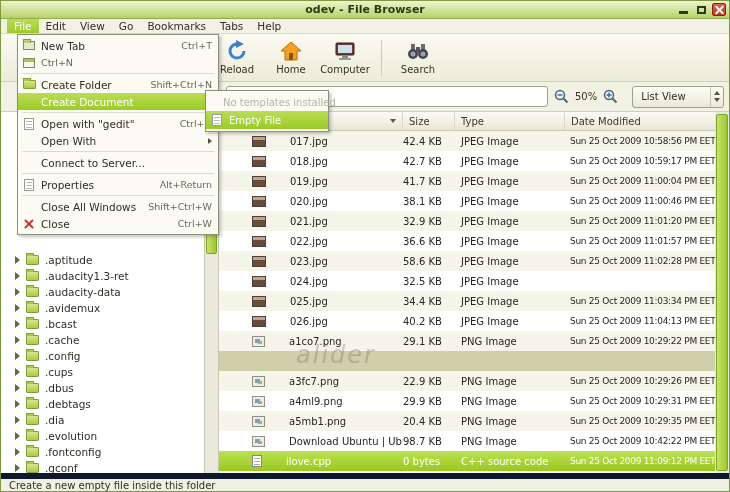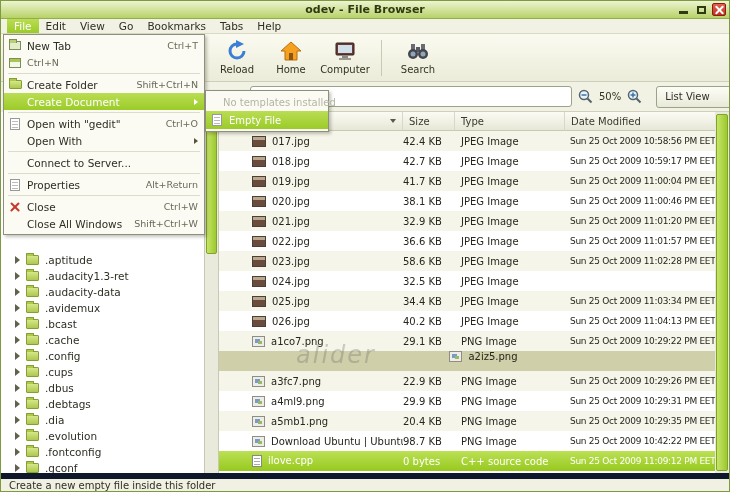--- a/index.html
+++ b/index.html
@@ -33,21 +33,21 @@
   
   .toolbar { height:48px; flex:none; background:linear-gradient(#FAFAF0,#ECECDA);
              border-bottom:1px solid #CFCFBB; display:flex; align-items:center;
              padding-left:210px; gap:2px; }
   .tbtn { width:52px; height:44px; display:flex; flex-direction:column; align-items:center;
           justify-content:center; gap:2px; font-size:10px; color:#33331F; border-radius:3px; }
   .tsep { width:1px; height:36px; background:#C9C9B5; margin:0 8px; flex:none; }
 
   
   .locationbar { height:30px; flex:none; background:#F2F2E4; border-bottom:1px solid #CFCFBB;
-                 display:flex; align-items:center; padding:0 6px 0 225px; gap:6px;margin-left:24px; }
+                 display:flex; align-items:center; padding:0 6px 0 225px; gap:6px; }
   .loc-input { width:322px; height:21px; background:#fff; border:1px solid #98A388;
                border-radius:3px; font-size:10px; padding:0 4px; color:#2E2E24; flex:none; }
   .zoom-btn { width:18px; height:18px; display:flex; align-items:center; justify-content:center; }
   .zoom-label { font-size:10px; color:#33331F; width:28px; text-align:center; }
   .view-select { margin-left:8px; width:92px; height:22px; flex:none; position:relative;
                  background:linear-gradient(#FDFDF8,#E9E9D8); border:1px solid #98A388;
                  border-radius:3px; display:flex; align-items:center; padding-left:8px;
                  font-size:10px; color:#2E2E24; }
   .vsel-arrows { position:absolute; right:0; top:0; bottom:0; width:13px;
                  border-left:1px solid #C4C4B0; display:flex; flex-direction:column;
@@ -92,38 +92,38 @@
                 border-right:3.5px solid transparent; border-top:4px solid #5A5A4A; }
 
   
   .rows { flex:1; }
   .row { height:20px; display:flex; align-items:center; font-size:10px; color:#26261E; }
   .row:nth-child(odd) { background:#F5F5E9; }
   .row:nth-child(even) { background:#fff; }
   .row.inactive-sel { background:#CFCFA9;flex-direction:column; }
   .row.selected { background:linear-gradient(#BCE055,#97C91E); color:#fff; }
   .cell { overflow:hidden; white-space:nowrap; }
-  .cell.cname { flex:0 0 184px; display:flex; align-items:flex-start; padding-left:33px; gap:6px; }
+  .cell.cname { flex:0 0 184px; display:flex; align-items:flex-end; padding-left:33px; gap:24px; }
   .cell.csize { flex:0 0 52px; text-align:left; padding-right:8px; }
   .cell.ctype { flex:0 0 110px; padding-left:6px; }
   .cell.cdate { flex:1; padding-left:5px; font-size:9px; letter-spacing:-0.3px; }
 
   
   .ficon { flex:none; display:inline-block; }
   .ficon.jpg { width:14px; height:11px; border:1px solid #4A4038;
        background:linear-gradient(to bottom,#B9A88E 0 35%,#6B4B3B 35% 100%); }
   .ficon.png { width:13px; height:11px; border:1px solid #8E8E86; background:#EDEDE6; position:relative; }
   .ficon.png::before { content:""; position:absolute; left:2px; top:2px; width:5px; height:4px; background:#7A9AC8; }
   .ficon.png::after { content:""; position:absolute; right:2px; bottom:2px; width:4px; height:3px; background:#9AB86A; }
   .ficon.cpp { width:10px; height:12px; border:1px solid #888; background:#fff; position:relative; }
   .ficon.cpp::before { content:""; position:absolute; left:1px; right:1px; top:2px; height:8px;
        background:repeating-linear-gradient(to bottom,#AAA 0 1px,transparent 1px 3px); }
 
   
-  .menu-panel { position:absolute; left:2px; top:33px; width:202px; background:#FBFBF3;
+  .menu-panel { position:absolute; left:16px; top:33px; width:202px; background:#FBFBF3;
                 border:1px solid #8F8F7E; box-shadow:2px 2px 3px rgba(60,60,40,.3);
                 padding:2px 0; z-index:50; }
   .mitem { height:17px; display:flex; align-items:center; padding:0 6px 0 4px;
            font-size:10.5px; color:#2E2E24; gap:5px; }
   .micon { width:14px; flex:none; display:flex; justify-content:center; }
   .mlabel { flex:1; white-space:nowrap; }
   .mshortcut { font-size:9.5px; color:#6A6A5A; }
   .mitem.disabled { color:#B4B4A4;padding-left:17px; }
   .mitem.highlight { background:linear-gradient(#BADD54,#9BCB28); color:#fff; }
   .msep { height:1px; background:#DCDCCB; margin:2px 4px; }
@@ -561,31 +561,31 @@
     <div class="msep"></div>
     <div class="mitem">
         <span class="micon">
           <span class="ic ic-paper"></span>
         </span>
         <span class="mlabel">Properties</span>
         <span class="mshortcut">Alt+Return</span>
       </div>
     <div class="msep"></div>
     <div class="mitem">
-        <span class="micon">
-          <span class="ic ic-close"></span>
-        </span>
-        <span class="mlabel">Close</span>
-        <span class="mshortcut">Ctrl+W</span>
-      </div>
-    <div class="mitem">
         <span class="micon"></span>
         <span class="mlabel">Close All Windows</span>
         <span class="mshortcut">Shift+Ctrl+W</span>
       </div>
+    <div class="mitem">
+        <span class="micon">
+          <span class="ic ic-close"></span>
+        </span>
+        <span class="mlabel">Close</span>
+        <span class="mshortcut">Ctrl+W</span>
+      </div>
   </div>
 
   <div class="submenu-panel">
     <div class="mitem disabled">
         <span class="mlabel">No templates installed</span>
       </div>
     <div class="mitem highlight">
         <span class="micon">
           <span class="ic ic-paper"></span>
         </span>

